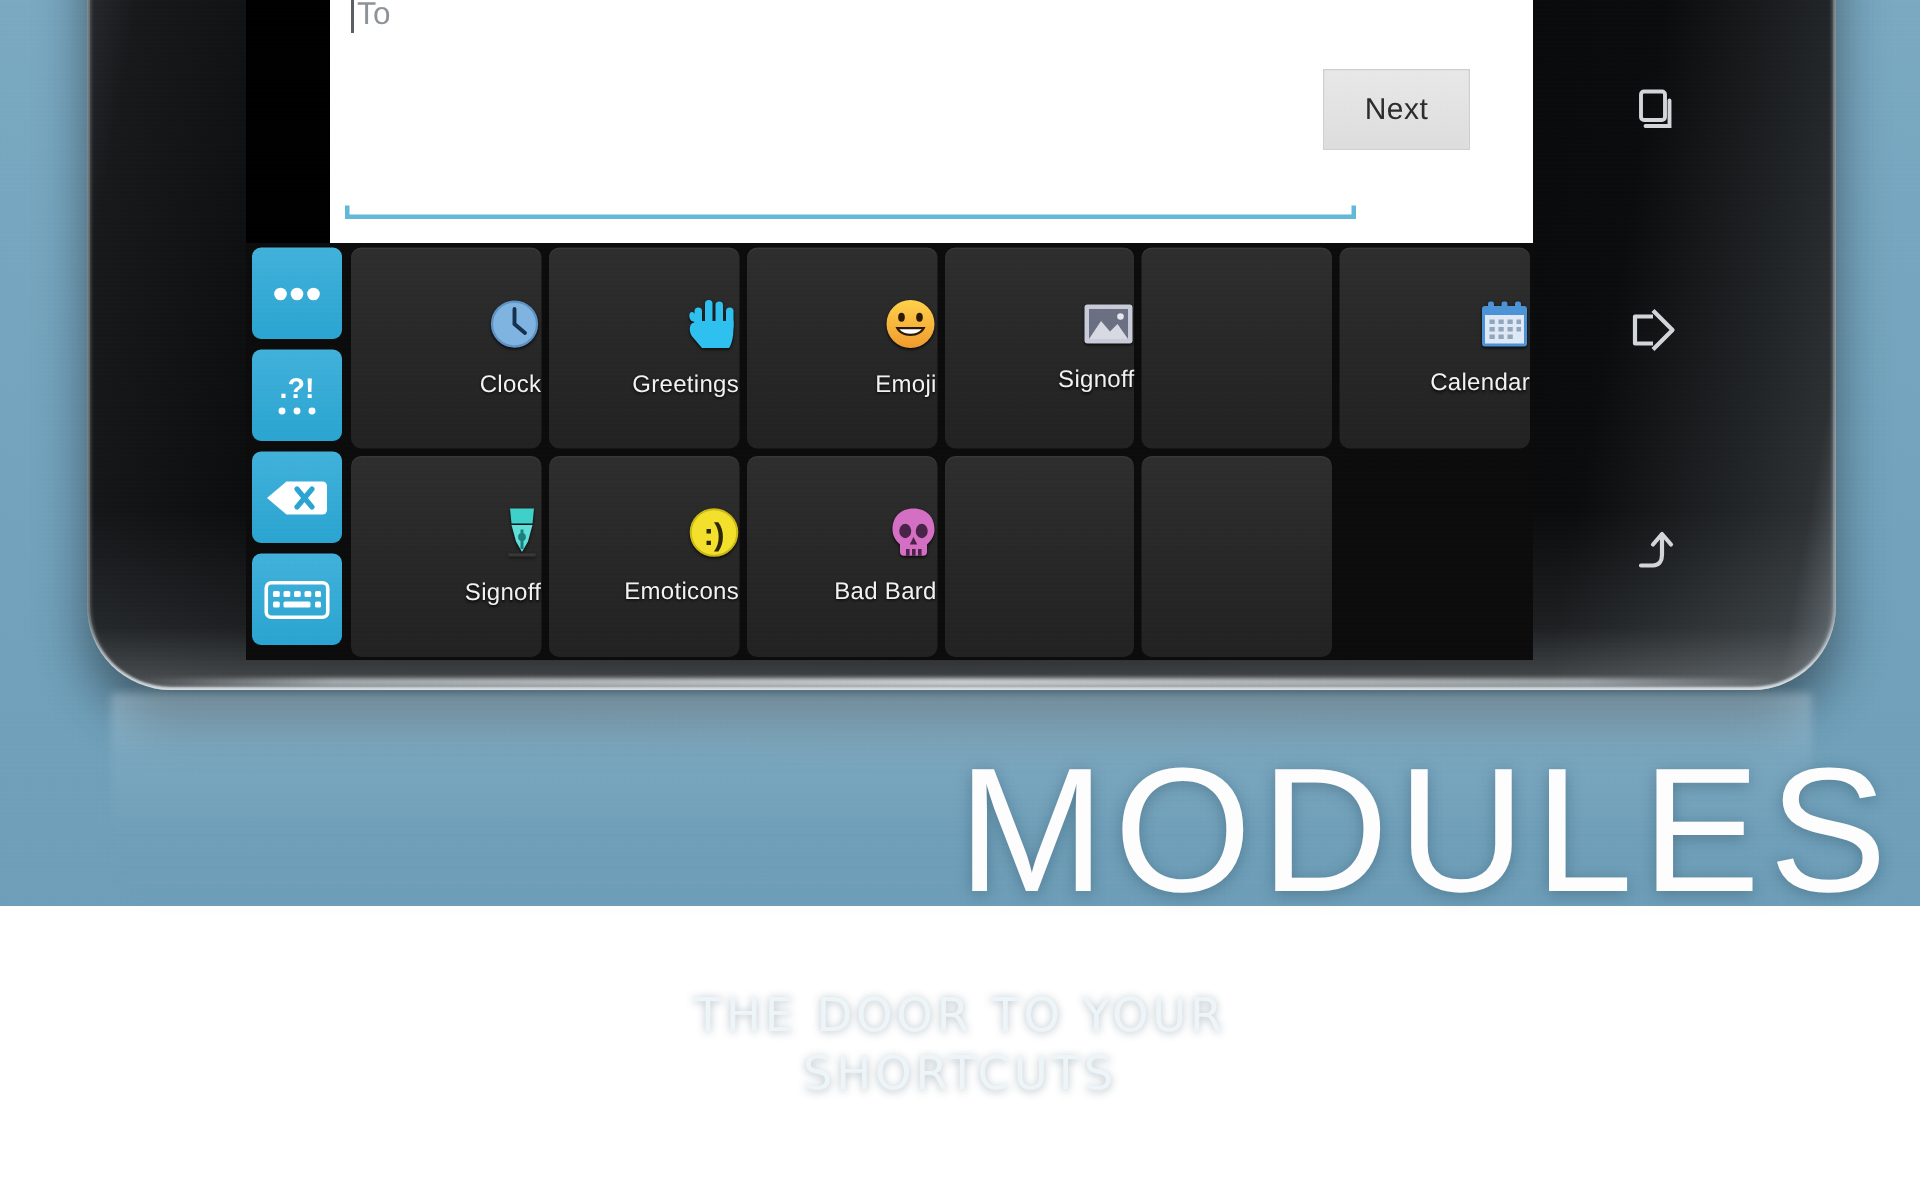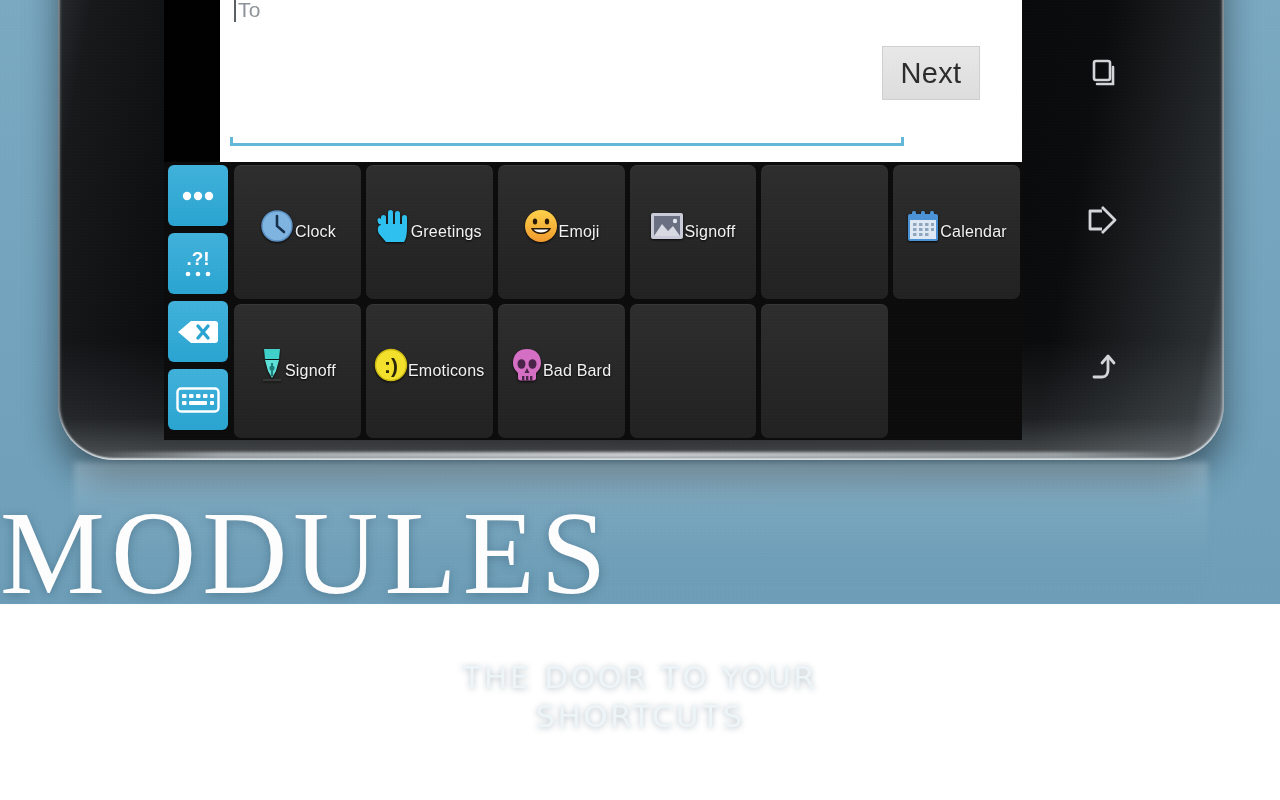--- a/index.html
+++ b/index.html
@@ -87,21 +87,21 @@
     content:""; position:absolute; bottom:0; width:3px; height:9px; background:#63b8d8;
   }
   #underline:before { left:0; }
   #underline:after  { right:0; }
   #next-btn {
     position: absolute; right: 42px; top: 296px;
     width: 96px; height: 52px;
     background: linear-gradient(180deg,#e8e8e8 0%, #dddddd 100%);
     border: 1px solid #cfcfcf;
     display: flex; align-items: center; justify-content: center;
-    font-size: 29px; color: #2d2d2d; letter-spacing: .3px;
+    font-size: 20px; color: #2d2d2d; letter-spacing: .3px;
     cursor: pointer;
   }
 
   
   #kbpanel {
     position: absolute; left: 0; top: 412px; right: 0; bottom: 0;
     background: #0c0c0c;
   }
   #sidebar {
     position: absolute; left: 4px; top: 3px;
@@ -121,22 +121,22 @@
     position: absolute; left: 70px; top: 3px; right: 2px; bottom: 2px;
     display: grid;
     grid-template-columns: repeat(6, 1fr);
     grid-template-rows: repeat(2, 1fr);
     gap: 5px;
   }
   .tile {
     background: linear-gradient(180deg,#2e2e2e 0%, #272727 55%, #222222 100%);
     border-radius: 7px;
     position: relative;
-    display: flex; 
-    align-items: center; justify-content: center;
+    display: flex; flex-direction: column;
+    align-items: flex-end; justify-content: center;
     box-shadow: inset 0 1px 0 rgba(255,255,255,.05);
     cursor: pointer;
   }
   .tile.empty { cursor: default; }
   .tile .glyph {
     font-size: 34px; line-height: 1;
     margin-bottom: 8px;
     filter: drop-shadow(0 1px 1px rgba(0,0,0,.8));
   }
   .tile .tlabel {
@@ -169,23 +169,23 @@
   }
   #reflection-edge {
     position: absolute; left: 90px; top: 452px; width: 1100px; height: 6px;
     background: linear-gradient(90deg, rgba(255,255,255,0) 0%, rgba(240,248,252,.55) 12%, rgba(250,253,255,.75) 50%, rgba(240,248,252,.5) 88%, rgba(255,255,255,0) 100%);
     filter: blur(1.5px);
     pointer-events: none;
   }
 
   
   #title {
-    position: absolute; left: 0; right: 4px; top: 495px;
-    text-align: left;
-    font-family: Liberation Serif, serif;
+    position: absolute; left: 0; right: 16px; top: 495px;
+    text-align: right;
+    font-family: Liberation Sans, sans-serif;
     font-weight: 300;
     font-size: 118px;
     line-height: 1;
     letter-spacing: 6px;
     color: #fdfdfd;
     text-shadow: 0 2px 10px rgba(30,60,80,.35);
   }
   #divider {
     position: absolute; left: 345px; top: 628px; width: 595px; height: 2px;
     background: linear-gradient(90deg, rgba(255,255,255,0) 0%, rgba(255,255,255,.55) 14%, rgba(255,255,255,.7) 50%, rgba(255,255,255,.55) 86%, rgba(255,255,255,0) 100%);

